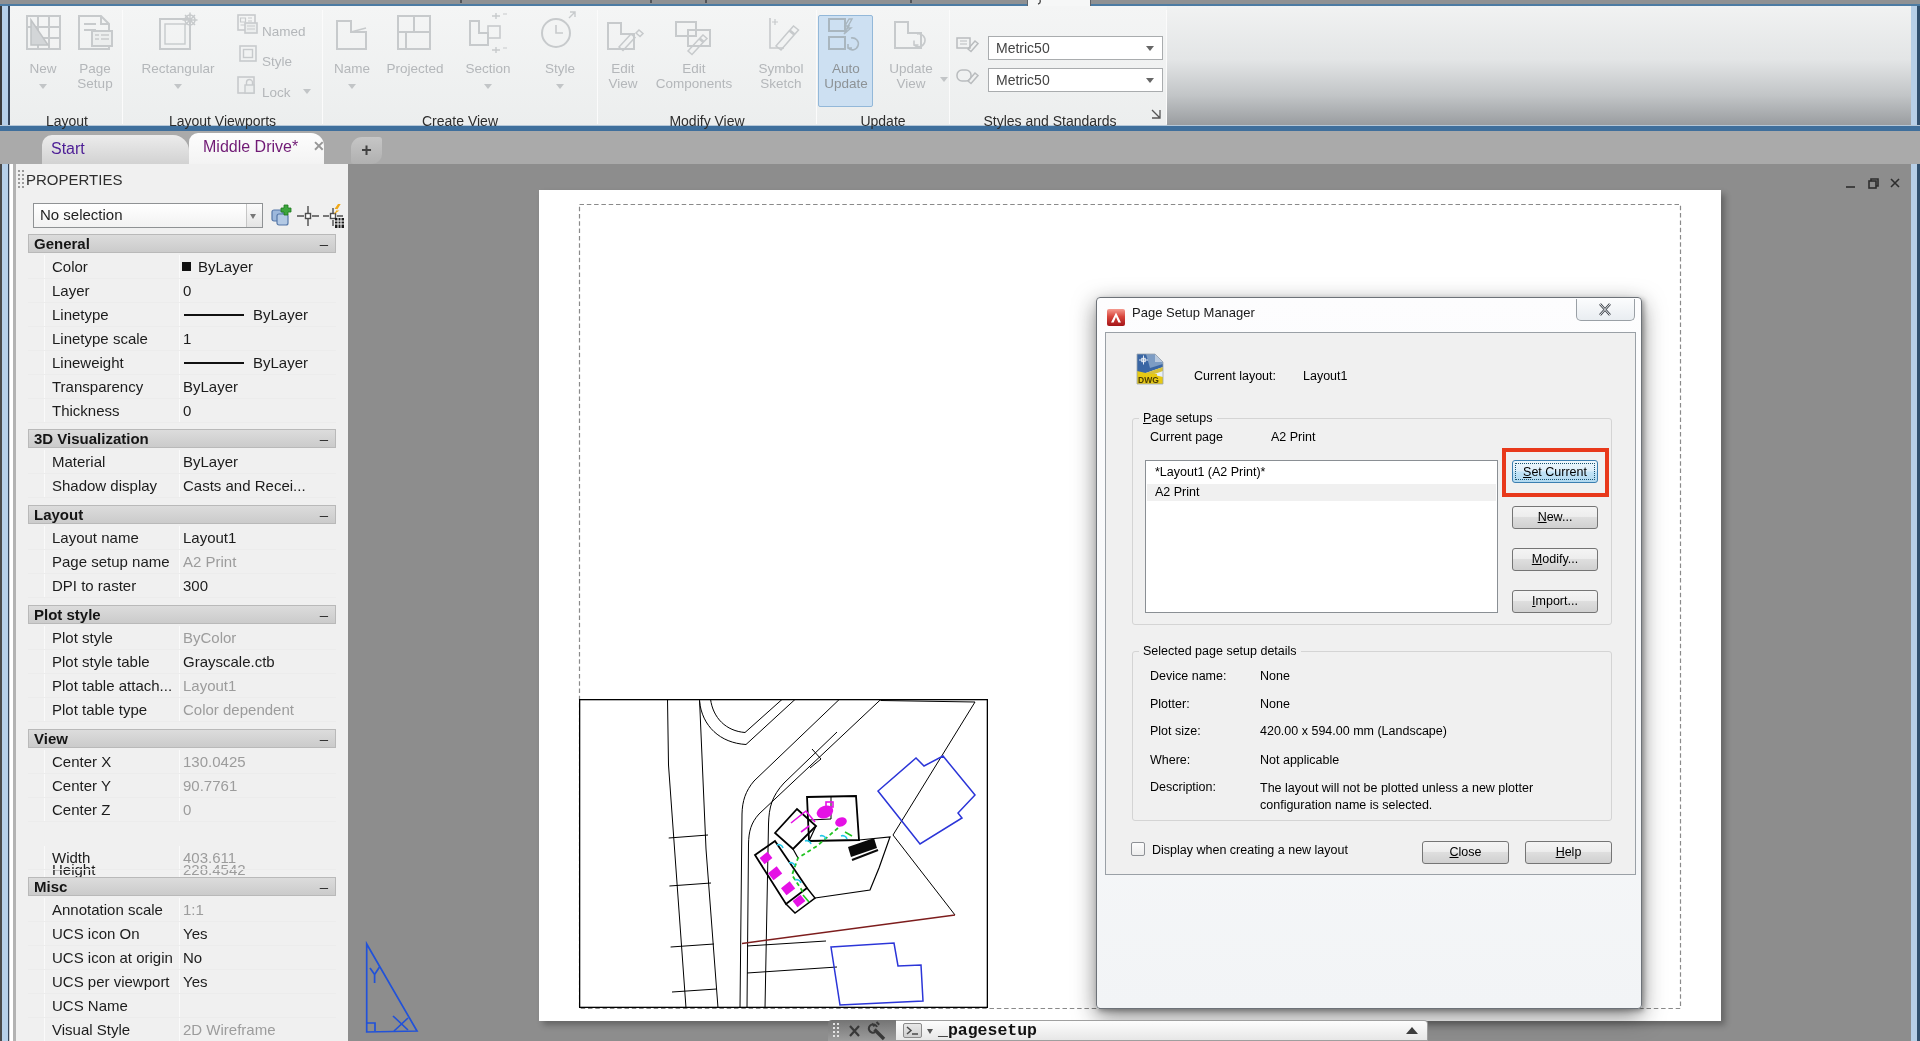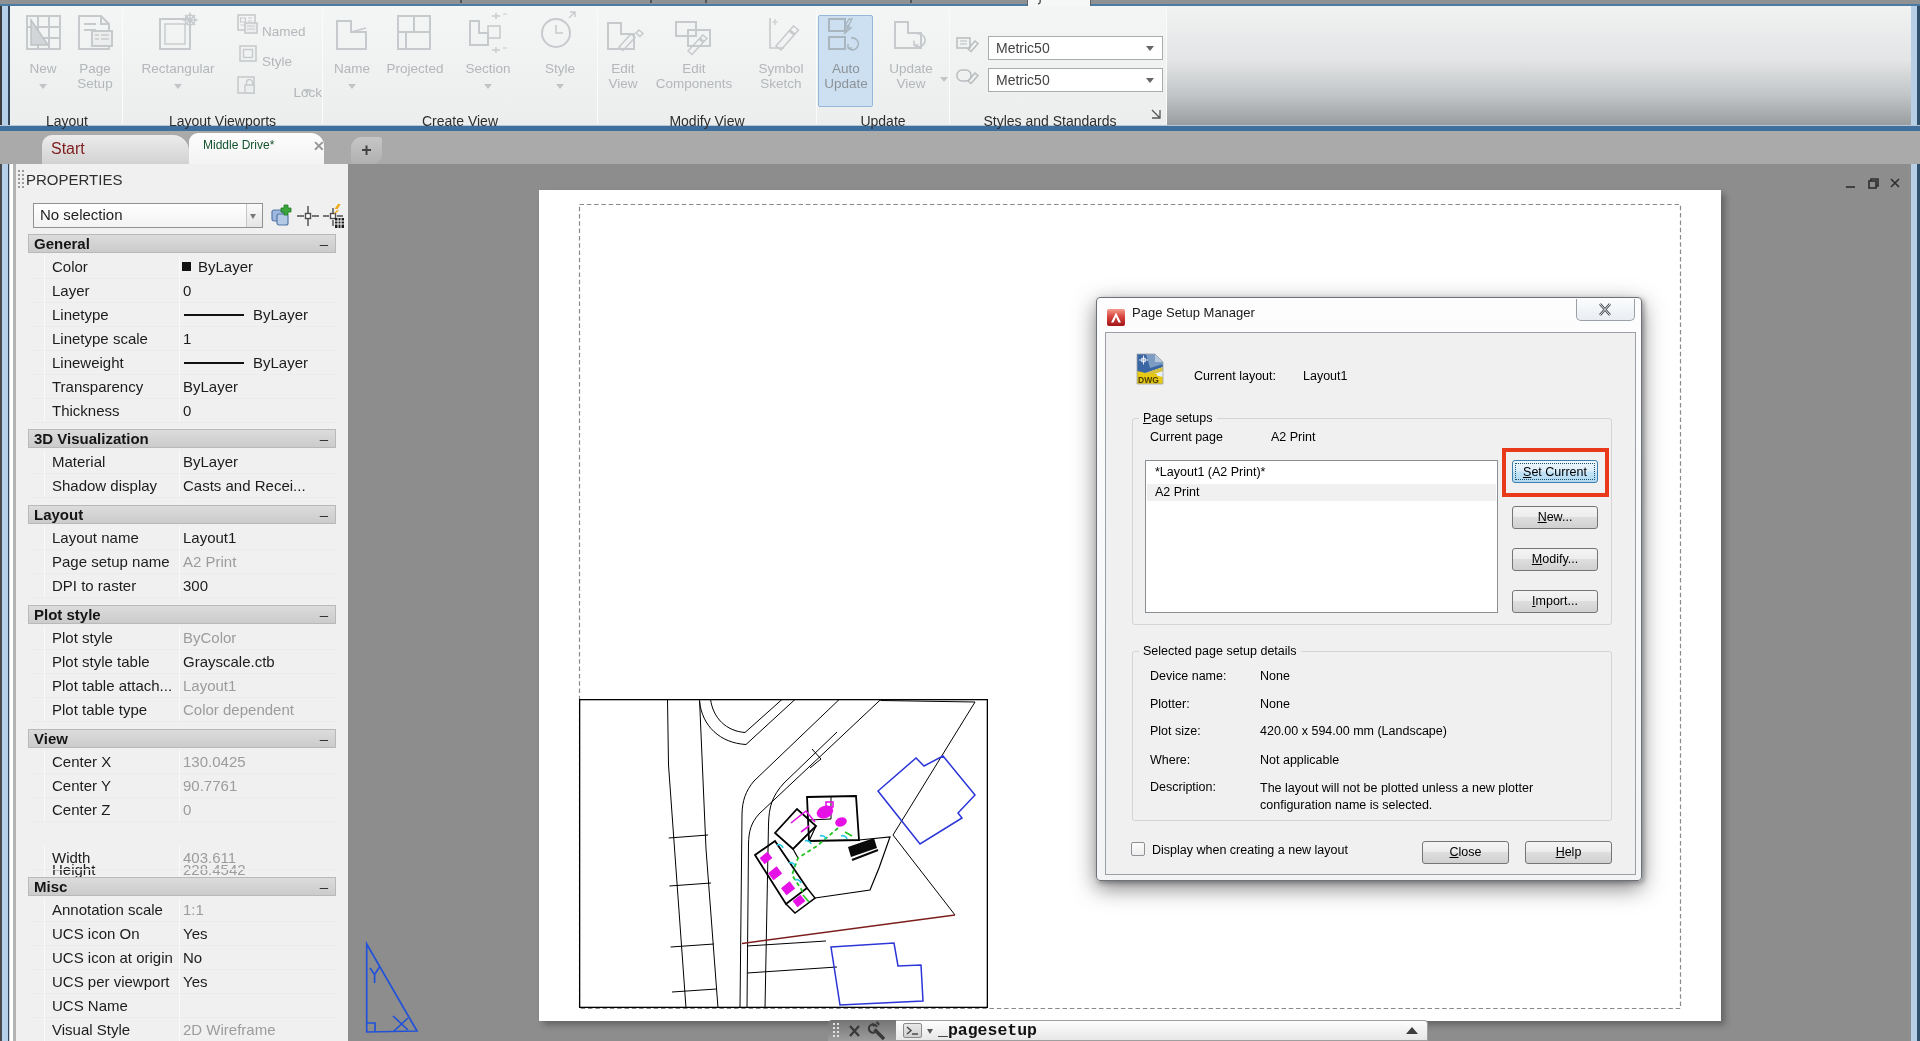--- a/index.html
+++ b/index.html
@@ -80,21 +80,21 @@
     <div class="plabel" style="left:950px;width:200px">Styles and Standards</div>
     <div id="autoupd" class="abs"></div>
 
     <div class="blabel" style="left:23px;top:55px;width:40px">New</div>
     <div class="dar" style="left:39px;top:78px"></div>
     <div class="blabel" style="left:65px;top:55px;width:60px">Page<br>Setup</div>
     <div class="blabel" style="left:138px;top:55px;width:80px">Rectangular</div>
     <div class="dar" style="left:174px;top:78px"></div>
     <div class="blabel" style="left:262px;top:18px;width:60px;text-align:left">Named</div>
     <div class="blabel" style="left:262px;top:48px;width:60px;text-align:left">Style</div>
-    <div class="blabel" style="left:262px;top:79px;width:60px;text-align:right">Lock</div>
+    <div class="blabel" style="left:262px;top:79px;width:60px;text-align:left">Lock</div>
     <div class="dar" style="left:303px;top:83px"></div>
     <div class="blabel" style="left:330px;top:55px;width:44px">Name</div>
     <div class="dar" style="left:348px;top:78px"></div>
     <div class="blabel" style="left:378px;top:55px;width:74px">Projected</div>
     <div class="blabel" style="left:458px;top:55px;width:60px">Section</div>
     <div class="dar" style="left:484px;top:78px"></div>
     <div class="blabel" style="left:532px;top:55px;width:56px">Style</div>
     <div class="dar" style="left:556px;top:78px"></div>
     <div class="blabel" style="left:600px;top:55px;width:46px">Edit<br>View</div>
     <div class="blabel" style="left:646px;top:55px;width:96px">Edit<br>Components</div>
@@ -187,23 +187,23 @@
         <rect x="957" y="64" width="14" height="11" rx="5"></rect>
         <path d="M968 75 l7 -8 l3 2.5 l-7 8 z"></path>
       </g>
 
       <path d="M1152 112 h8 v-8 M1152 104 l8 8" stroke="#555" stroke-width="1.3" fill="none"></path>
     </svg>
   </div>
 
   <div class="abs" id="tabbar">
     <div class="ftab" id="tabstart"></div>
-    <div class="abs" style="left:51px;top:9px;font-size:16px;color:#7f1d1d">Start</div>
+    <div class="abs" style="left:51px;top:9px;font-size:16px;color:#4c1d95">Start</div>
     <div class="ftab" id="tabmid"></div>
-    <div class="abs" style="left:203px;top:7px;font-size:12px;color:#14532d">Middle Drive*</div>
+    <div class="abs" style="left:203px;top:7px;font-size:16px;color:#701a75">Middle Drive*</div>
     <div class="abs" style="left:313px;top:7px;font-size:14px;color:#979797;font-weight:bold">✕</div>
     <div class="ftab" id="tabplus">+</div>
   </div>
   <div class="abs" style="left:348px;top:164px;width:1563px;height:3px;background:#828282"></div>
 
   <div class="abs" id="canvas" style="left:348px;top:164px;width:1563px;height:877px;background:#8d8d8d"></div>
 
   <svg class="abs" style="left:1843px;top:176px" width="62" height="16">
     <g stroke="#2e2e2e" stroke-width="1.6" fill="none">
       <path d="M3 11 h9"></path>
@@ -511,21 +511,21 @@
         <span class="val"></span>
       </div>
     <div class="prow" style="top:854px">
         <div class="vline" style="left:16px"></div>
         <div class="vline" style="left:151px"></div>
         <span class="lab">Visual Style</span>
         <span class="val gray">2D Wireframe</span>
       </div>
   </div>
 
-  <div class="abs" id="dialog" style="left:1096px;top:297px;width:546px;height:584px;background:linear-gradient(#fdfdfe,#f2f4f6);border:1px solid #6d7278;border-radius:4px;box-shadow:0 7px 22px rgba(25,25,25,0.55),2px 2px 5px rgba(0,0,0,0.3);font-size:12.5px;color:#000">
+  <div class="abs" id="dialog" style="left:1096px;top:297px;width:546px;height:712px;background:linear-gradient(#fdfdfe,#f2f4f6);border:1px solid #6d7278;border-radius:4px;box-shadow:0 7px 22px rgba(25,25,25,0.55),2px 2px 5px rgba(0,0,0,0.3);font-size:12.5px;color:#000">
 
     <div class="abs" style="left:10px;top:11px;width:18px;height:17px;background:linear-gradient(#f59a8f 0%,#d8453c 45%,#a31418 100%);border-radius:2px"></div>
     <svg class="abs" style="left:10px;top:11px" width="18" height="17">
         <path d="M4 13.5 L9 3.5 L14 13.5 L11.4 13.5 L9 8 L6.6 13.5 Z" fill="#fff"></path>
       </svg>
     <div class="abs" style="left:35px;top:7px;font-size:13px;color:#1a1a1a">Page Setup Manager</div>
 
     <div class="abs" style="left:479px;top:1px;width:59px;height:22px;background:linear-gradient(#fbfcfd,#e9edf1);border:1px solid #9aa0a6;border-top:none;border-radius:0 0 5px 5px"></div>
     <svg class="abs" style="left:479px;top:1px" width="59" height="22">
         <path d="M24 5 L34 16 M34 5 L24 16" stroke="#41464c" stroke-width="2.6" fill="none"></path>

